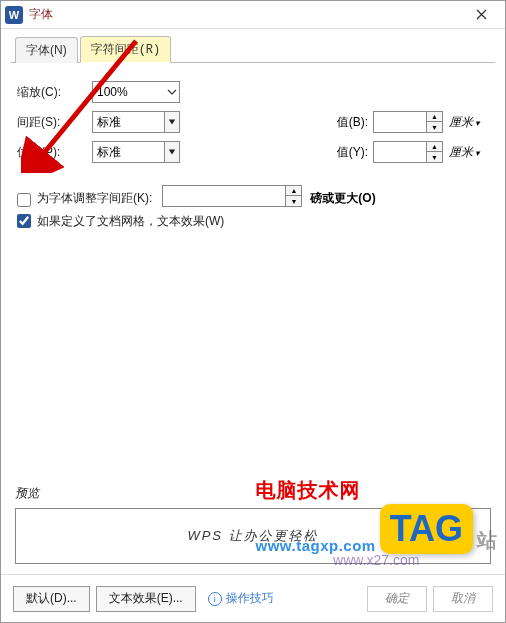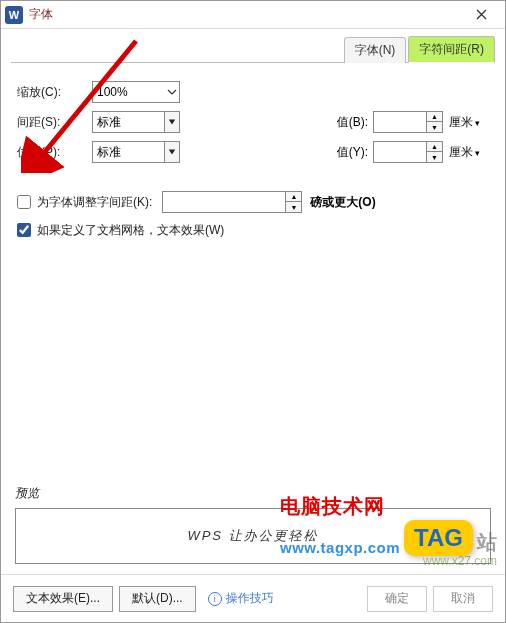--- a/index.html
+++ b/index.html
@@ -49,36 +49,36 @@
   }
 
   
   .tabstrip {
     display: flex;
     border-bottom: 1px solid #bbb;
     height: 26px;
     align-items: flex-end;
     gap: 2px;
     padding-left: 4px;
-    justify-content: flex-end;
   }
   .tab {
     border: 1px solid #bbb;
     border-bottom: none;
     padding: 4px 10px 4px 10px;
     background: #f4f4f4;
     border-top-left-radius: 3px;
     border-top-right-radius: 3px;
     position: relative;
     top: 1px;
     color: #333;
   }
   .tab.active {
-    background: #bef264;
+    background: #fef9c3;
     border-bottom: 1px solid #fff;
+    font-family: Liberation Mono, monospace;
   }
 
   
   .form-area {
     padding: 14px 6px 0 6px;
   }
   .row {
     display: flex;
     align-items: center;
     height: 30px;
@@ -113,21 +113,21 @@
   .right-group { margin-left: auto; display: flex; align-items: center; justify-content: center; }
   .right-label { width: 50px; text-align: right; margin-right: 5px; }
   .spinbox {
     width: 70px; border: 1px solid #888; height: 22px; background:#fff;
     display:flex; align-items:center;
   }
   .spinbox input { border:none; outline:none; width: calc(100% - 16px); padding:0 4px; font-size:12px;}
   .spin-btns { width:16px; display:flex; flex-direction:column; border-left:1px solid #888; }
   .spin-btns div { height:10px; display:flex; align-items:center; justify-content:center; font-size:7px; background:#f5f5f5;}
   .spin-btns div:first-child { border-bottom:1px solid #888; }
-  .unit { margin-left: 6px; width:40px; }
+  .unit { margin-left: 6px; width:40px;font-style:italic; }
   .caret-down { display:inline-block; font-size:9px; margin-left:2px; }
 
   .checkbox-row { display:flex; align-items:center; height:28px; }
   .checkbox-row input[type=checkbox] { margin: 0 6px 0 0; width:14px; height:14px; accent-color:#2b579a; }
   .checkbox-row label { color:#222; }
   .spinbox.wide { width: 140px; }
   .after-label { margin-left:8px;font-weight:bold; }
 
   
   .preview-section {
@@ -167,40 +167,40 @@
     margin-left: 6px;
     color: #3a7bd5;
     display: flex; align-items: center; gap: 4px;
     font-size: 12px;
   }
   .link-hint .info-icon {
     width:14px; height:14px; border:1px solid #3a7bd5; border-radius:50%;
     display:flex; align-items:center; justify-content:center; font-size:9px;
   }
   .footer .spacer { flex: 1; }
-  .footer .right-btns { display:flex; gap:6px; }
+  .footer .right-btns { display:flex; gap:6px;font-style:italic; }
   .btn.ghost { color:#888; background:#fff; border-color:#ccc; min-width:60px;}
 
   
   .wm1 {
     position:absolute;
     right: 8px; bottom: 54px;
     z-index: 5;
     pointer-events:none;
   }
   .wm1 .cn { color:#e60000; font-weight:bold; font-size:20px; letter-spacing:1px;}
   .wm1 .urlrow { display:flex; align-items:flex-end; }
   .wm1 .url { color:#3190e8; font-size:15px; font-weight:bold; letter-spacing:0.5px; }
   .wm1 .tag {
-    background:#ffcc00; color:#1e68c4; font-weight:900; font-size:24px;
+    background:#ffcc00; color:#1e68c4; font-weight:900; font-size:36px;
     border-radius:10px; padding:4px 10px; margin-left:4px;
     box-shadow: 2px 2px 6px rgba(0,0,0,0.25);
   }
   .wm1 .zhan { color:#666; font-size:20px; margin-left:4px; font-weight:bold; opacity:.6;}
-  .wm1 .url2 { color:#4d7c0f; font-size:12px; opacity:.5; margin-top:-2px; text-align:right;}
+  .wm1 .url2 { color:#4c1d95; font-size:14px; opacity:.5; margin-top:-2px; text-align:center;}
 
   
   .arrow-svg {
     position:absolute;
     left: 20px; top: 32px;
     width: 130px; height: 140px;
     z-index: 4;
     pointer-events:none;
   }
 </style>
@@ -281,21 +281,21 @@
             <div>▲</div>
             <div>▼</div>
           </div>
         </div>
         <div class="unit">
           <span>厘米</span><span class="caret-down">▾</span>
         </div>
       </div>
     </div>
 
-    <div class="checkbox-row" style="margin-top:21px;">
+    <div class="checkbox-row" style="margin-top:12px;align-items:flex-end;">
       <input type="checkbox" id="cbK" style="">
       <label for="cbK">为字体调整字间距(K):</label>
       <div class="spinbox wide" style="margin-left:10px;">
         <input value="" style="">
         <div class="spin-btns">
           <div>▲</div>
           <div>▼</div>
         </div>
       </div>
       <div class="after-label">磅或更大(O)</div>
@@ -308,22 +308,22 @@
   </div>
 
   <div class="preview-section">
     <div class="preview-label">预览</div>
     <div class="preview-box">
       <span>WPS 让办公更轻松</span>
     </div>
   </div>
 
   <div class="footer">
+    <div class="btn">默认(D)...</div>
     <div class="btn">文本效果(E)...</div>
-    <div class="btn">默认(D)...</div>
     <div class="link-hint">
       <span class="info-icon">i</span>
       <span>操作技巧</span>
     </div>
     <div class="spacer"></div>
     <div class="right-btns">
       <div class="btn ghost">确定</div>
       <div class="btn ghost">取消</div>
     </div>
   </div>

